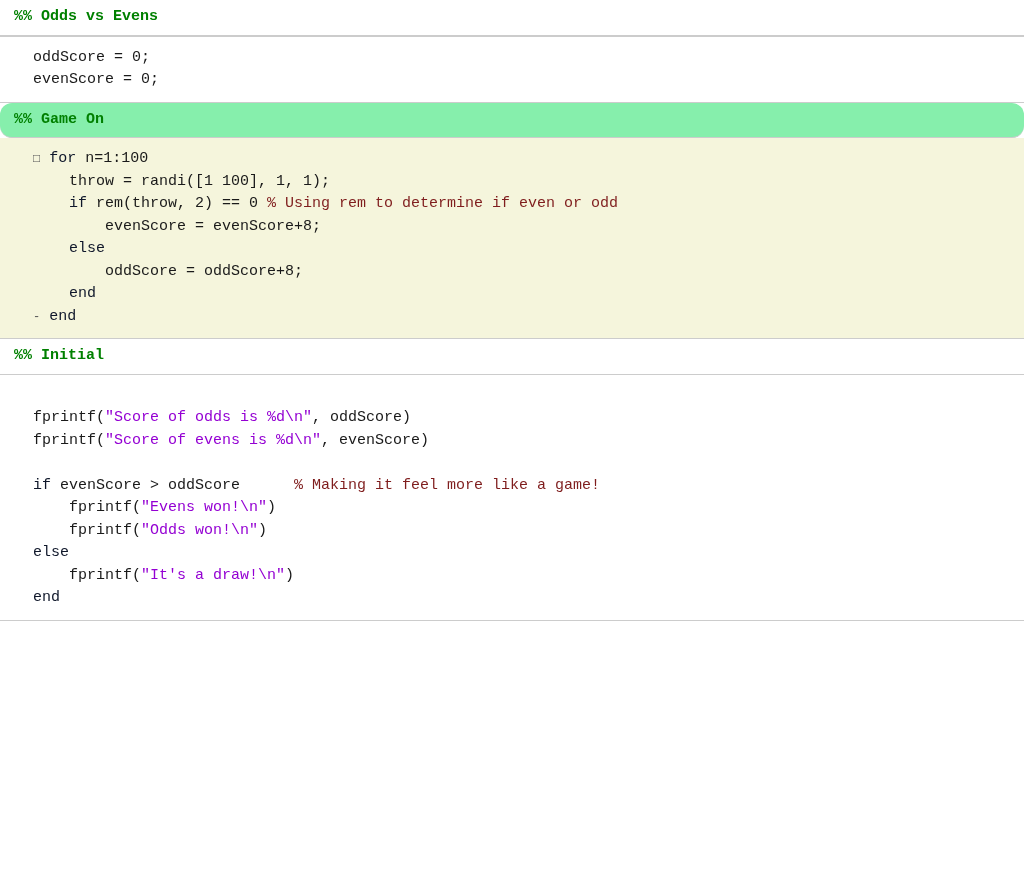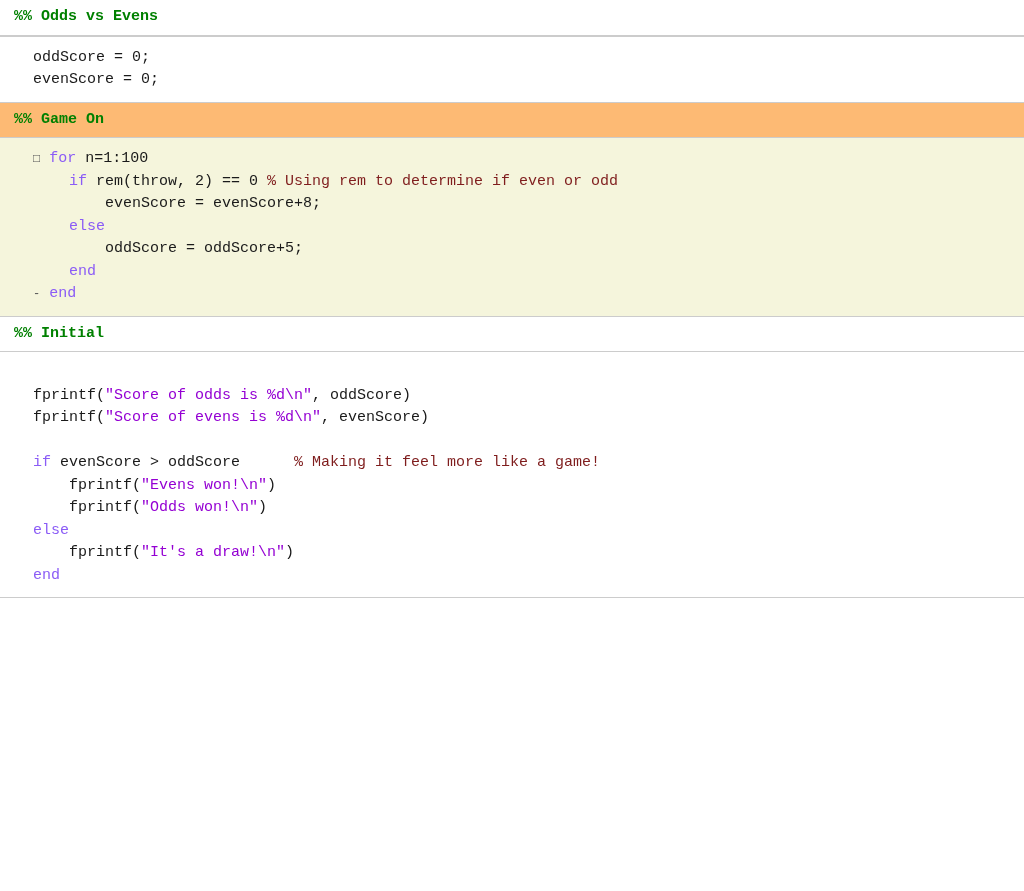--- a/index.html
+++ b/index.html
@@ -28,42 +28,43 @@
       border-bottom: 1px solid #cccccc;
     }
 
     .section-header {
       background: #ffffff;
       padding: 6px 14px;
       border-bottom: 1px solid #cccccc;
     }
 
     .section-header-highlight {
-      background: #fdba74;
+      background: #86efac;
       padding: 6px 14px;
       border-bottom: 1px solid #cccccc;
+      border-radius: 12px;
     }
 
     .section-content {
       padding: 10px 14px;
       background: #ffffff;
     }
 
     .section-content-highlight {
       padding: 10px 14px;
       background: #f5f5dc;
     }
 
     .keyword-green {
       color: #008000;
       font-weight: bold;
     }
 
     .keyword-blue {
-      color: #8b5cf6;
+      color: #0f172a;
       font-weight: normal;
     }
 
     .string-purple {
       color: #9400d3;
     }
 
     .comment-green {
       color: #7f1d1d;
       font-style: normal;
@@ -97,24 +98,25 @@
       <span class="code-line">evenScore = 0;</span>
     </div>
   </div>
 
   <div class="section">
     <div class="section-header-highlight">
       <span class="keyword-green">%% Game On</span>
     </div>
     <div class="section-content-highlight">
       <span class="code-line"><span style="color:#555;font-size:12px;">□</span> <span class="keyword-blue">for</span> n=1:100</span>
+      <span class="code-line">    throw = randi([1 100], 1, 1);</span>
       <span class="code-line">    <span class="keyword-blue">if</span> rem(throw, 2) == 0 <span class="comment-green">% Using rem to determine if even or odd</span></span>
       <span class="code-line">        evenScore = evenScore+8;</span>
       <span class="code-line">    <span class="keyword-blue">else</span></span>
-      <span class="code-line">        oddScore = oddScore+5;</span>
+      <span class="code-line">        oddScore = oddScore+8;</span>
       <span class="code-line">    <span class="keyword-blue">end</span></span>
       <span class="code-line"><span style="color:#555;font-size:12px;">-</span> <span class="keyword-blue">end</span></span>
     </div>
   </div>
 
   <div class="section">
     <div class="section-header">
       <span class="keyword-green">%% Initial</span>
     </div>
     <div class="section-content">

